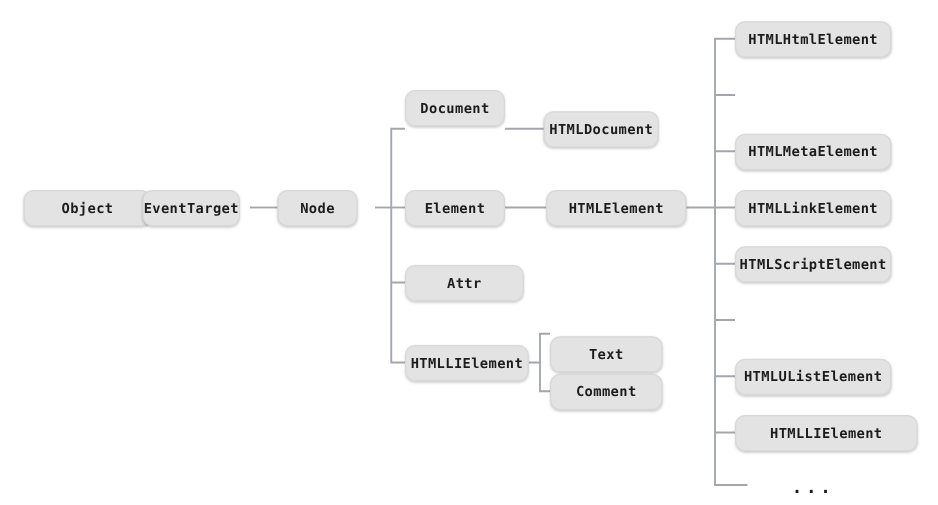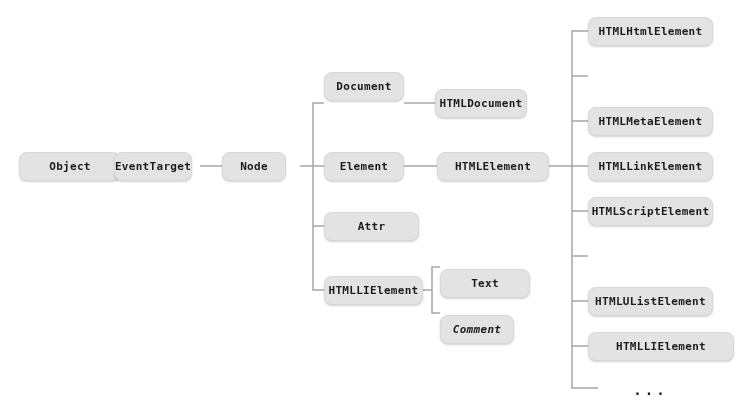--- a/index.html
+++ b/index.html
@@ -80,21 +80,21 @@
   <div class="box" style="left:222px; top:152px; width:64px;">Node</div>
 
   <div class="box" style="left:324px; top:72px;  width:80px;">Document</div>
   <div class="box" style="left:324px; top:152px; width:80px;">Element</div>
   <div class="box" style="left:324px; top:212px; width:95px;">Attr</div>
   <div class="box" style="left:324px; top:276px; width:99px;">HTMLLIElement</div>
 
   <div class="box" style="left:435px; top:89px;  width:92px;">HTMLDocument</div>
   <div class="box" style="left:437px; top:152px; width:112px;">HTMLElement</div>
   <div class="box" style="left:440px; top:253px; width:90px;margin-top:16px;">Text</div>
-  <div class="box" style="left:440px; top:315px; width:74px;font-style:italic;">Comment</div>
+  <div class="box" style="left:440px; top:299px; width:90px;">Comment</div>
 
   <div class="box" style="left:588px; top:17px;  width:125px;">HTMLHtmlElement</div>
   <div class="box" style="left:588px; top:107px; width:125px;">HTMLMetaElement</div>
   <div class="box" style="left:588px; top:152px; width:125px;">HTMLLinkElement</div>
   <div class="box" style="left:588px; top:197px; width:125px;">HTMLScriptElement</div>
   <div class="box" style="left:588px; top:287px; width:125px;">HTMLUListElement</div>
   <div class="box" style="left:588px; top:332px; width:146px;">HTMLLIElement</div>
 
   <div class="ellipsis" style="left:588px; top:380px; width:125px; height:20px;">...</div>
 

